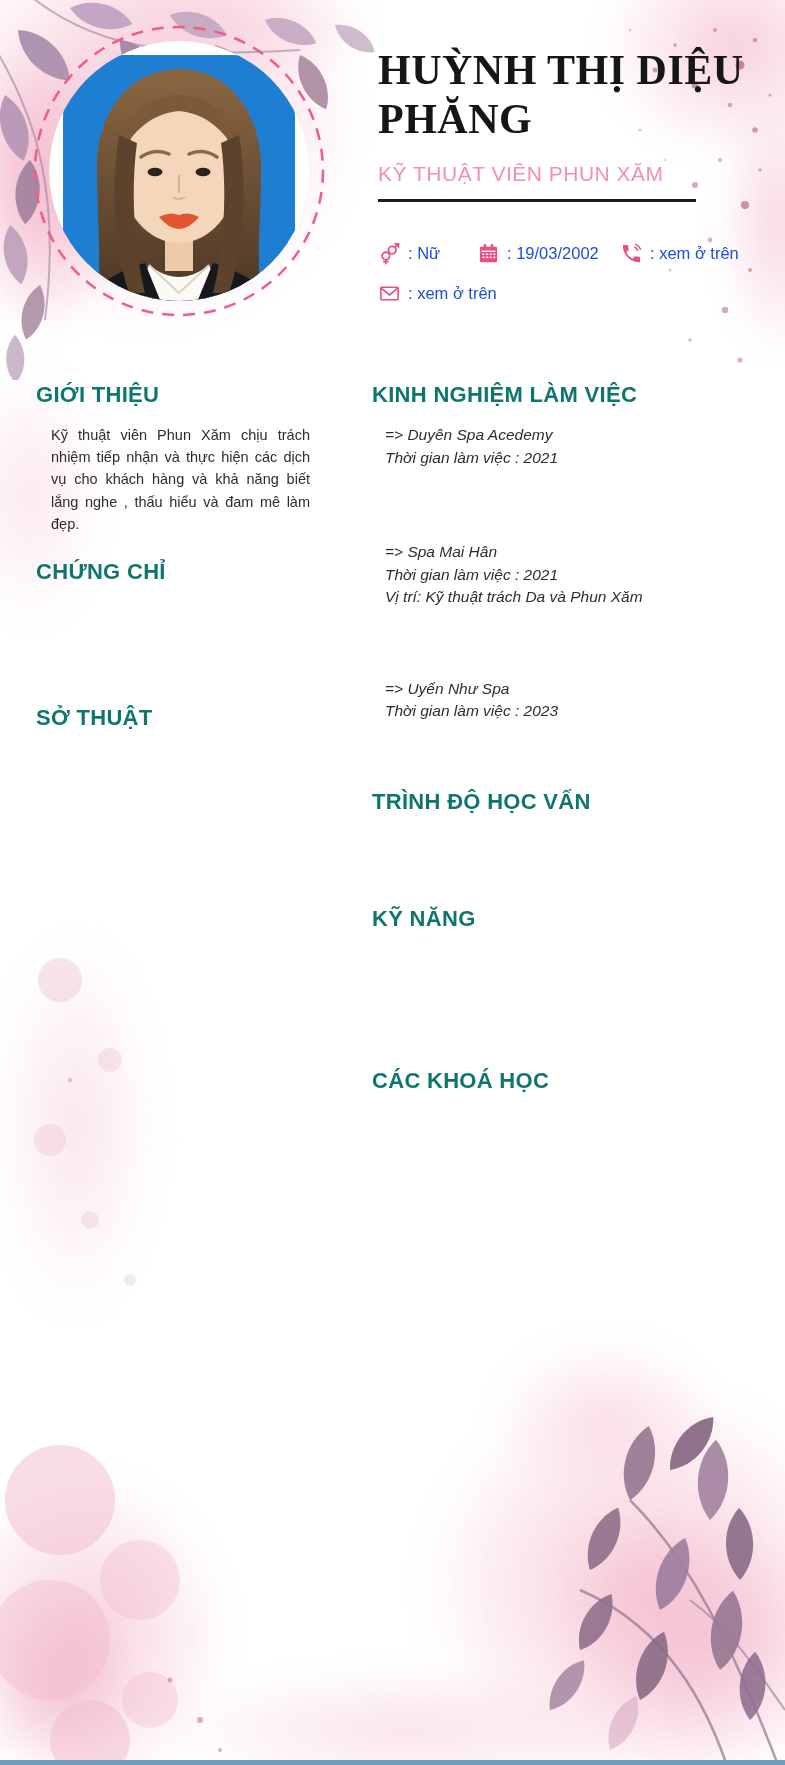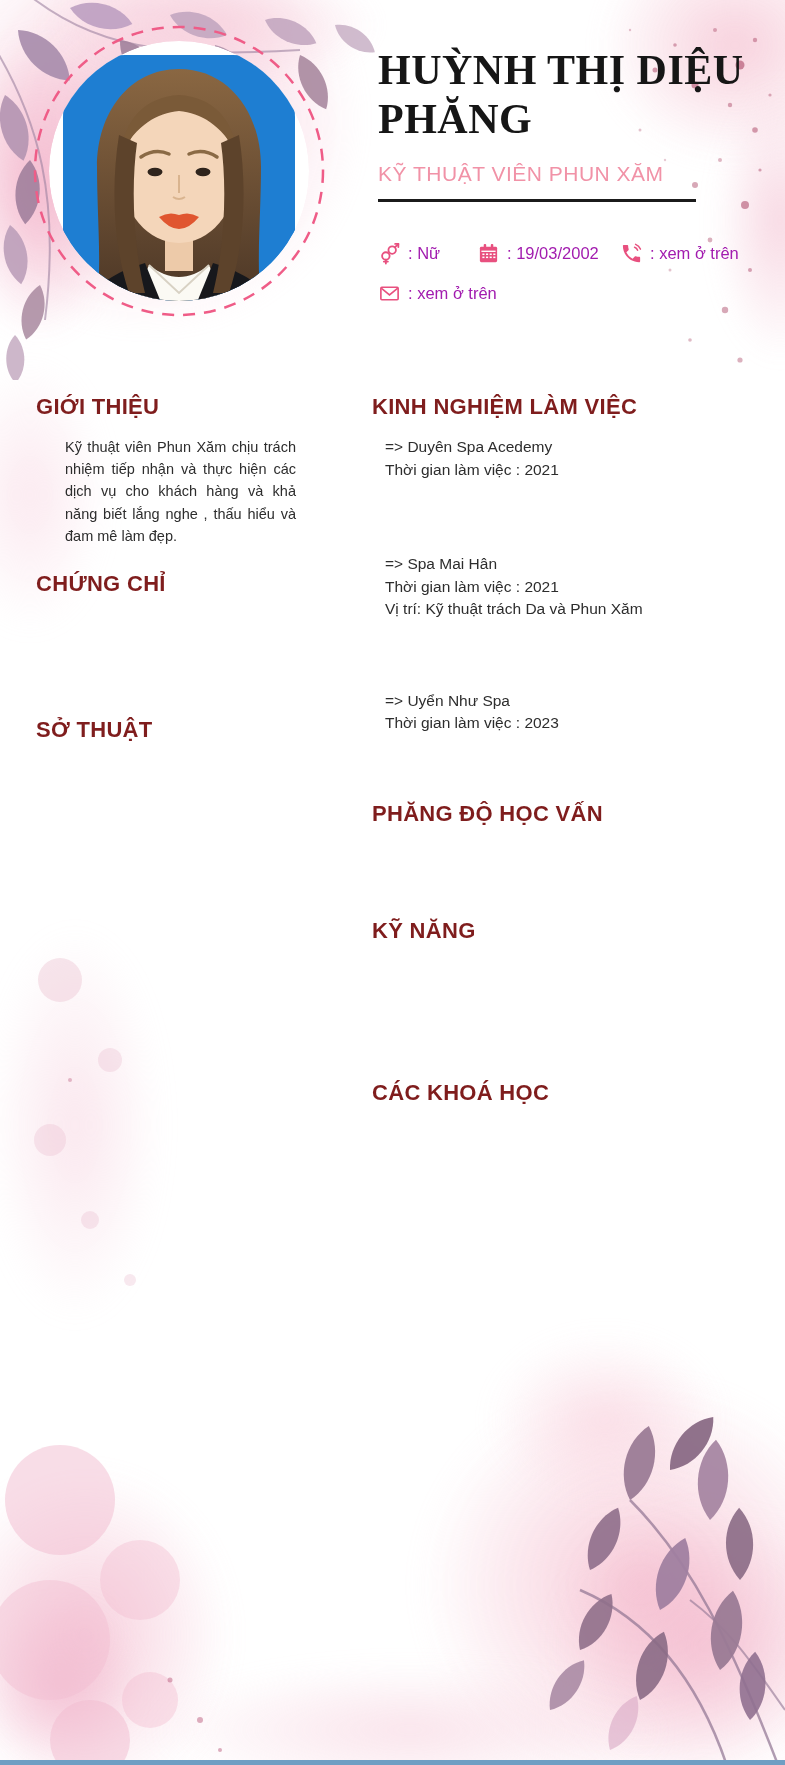--- a/index.html
+++ b/index.html
@@ -24,43 +24,43 @@
   
   .photo-wrap{position:absolute;left:33px;top:25px;width:292px;height:292px;z-index:2;}
   .photo-blue{fill:var(--photo_blue,#1e7ed2);}
   
   .name-block{position:absolute;left:378px;top:46px;width:400px;z-index:3;}
   .cv-name{font-family:"Liberation Serif","DejaVu Serif",serif;font-weight:700;font-size:42px;line-height:49px;
            color:var(--name_color,#161616);letter-spacing:.5px;}
   .cv-title{margin-top:18px;font-size:21px;letter-spacing:.5px;color:var(--subtitle_pink,#f192a7);}
   .title-underline{width:318px;border-bottom:3px solid #1b1b1b;margin-top:13px;}
   
-  .contact{position:absolute;left:378px;top:240px;width:400px;z-index:3;font-size:16.5px;color:#a21caf;}
+  .contact{position:absolute;left:378px;top:240px;width:400px;z-index:3;font-size:16.5px;color:#1d4ed8;}
   .c-row{display:flex;align-items:center;height:26px;margin-bottom:14px;}
   .c-row.r2{margin-bottom:21px;}
   .c-item{display:flex;align-items:center;}
   .c-item.w1{width:99px;}
   .c-item.w2{width:143px;}
   .c-icon{width:23px;height:23px;flex:0 0 23px;color:var(--accent,#e8507f);}
   .c-txt{margin-left:7px;white-space:nowrap;}
   
   .col{position:absolute;z-index:3;}
   .col-left{left:36px;top:378px;width:276px;font-size:14.5px;line-height:22.2px;}
   .col-right{left:372px;top:378px;width:386px;font-size:15.5px;line-height:22.5px;}
-  h2{margin:16px 0 16px 0;font-size:22px;font-weight:700;letter-spacing:.3px;color:#7f1d1d;line-height:26px;}
+  h2{margin:4px 0 16px 0;font-size:22px;font-weight:700;letter-spacing:.3px;color:#0f766e;line-height:26px;}
   .indent{padding-left:13px;}
   .indent-s{padding-left:9px;}
   .justify .line, p.justify{text-align:justify;}
-  p{margin:16px;}
+  p{margin:2px;}
   .sec{margin:0;}
   .sec-certs,.sec-hobbies{margin-top:24px;}
   .sec-edu,.sec-skills{margin-top:26px;}
   .sec-courses{margin-top:44px;}
   .line{min-height:10px;}
-  .job{margin-bottom:13px;}
+  .job{margin-bottom:13px;font-style:italic;}
   .jobs > .job:nth-of-type(2){margin-bottom:10px;}
   .job-bullets{margin-top:9px;text-align:justify;}
   .jobs > .job:nth-of-type(3) .job-bullets{margin-top:0;}
   .job-pos:empty{display:none;}
   .sec-edu .line:nth-of-type(4){margin-top:9px;}
   .skills-b{margin-top:36px;}
   
   .watermark{position:absolute;right:12px;top:1782px;z-index:4;font-size:11px;color:rgba(255,255,255,.8);letter-spacing:.3px;font-family:Liberation Mono, monospace;}
   .bottom-bar{position:absolute;left:0;bottom:0;width:100%;height:5px;background:var(--bottom_bar,#6f9ec3);z-index:5;}
 </style>
@@ -327,21 +327,21 @@
             <div class="job-bullets">
               <div class="line"></div>
               <div class="line"></div>
               <div class="line"></div>
               <div class="line"></div>
             </div>
           </div>
         </div>
     </section>
     <section class="sec sec-edu">
-      <h2>PHĂNG ĐỘ HỌC VẤN</h2>
+      <h2>TRÌNH ĐỘ HỌC VẤN</h2>
       <div class="lines indent">
           <div class="line"></div>
           <div class="line"></div>
           <div class="line"></div>
           <div class="line"></div>
         </div>
     </section>
     <section class="sec sec-skills">
       <h2>KỸ NĂNG</h2>
       <div class="lines indent justify skills-a">

